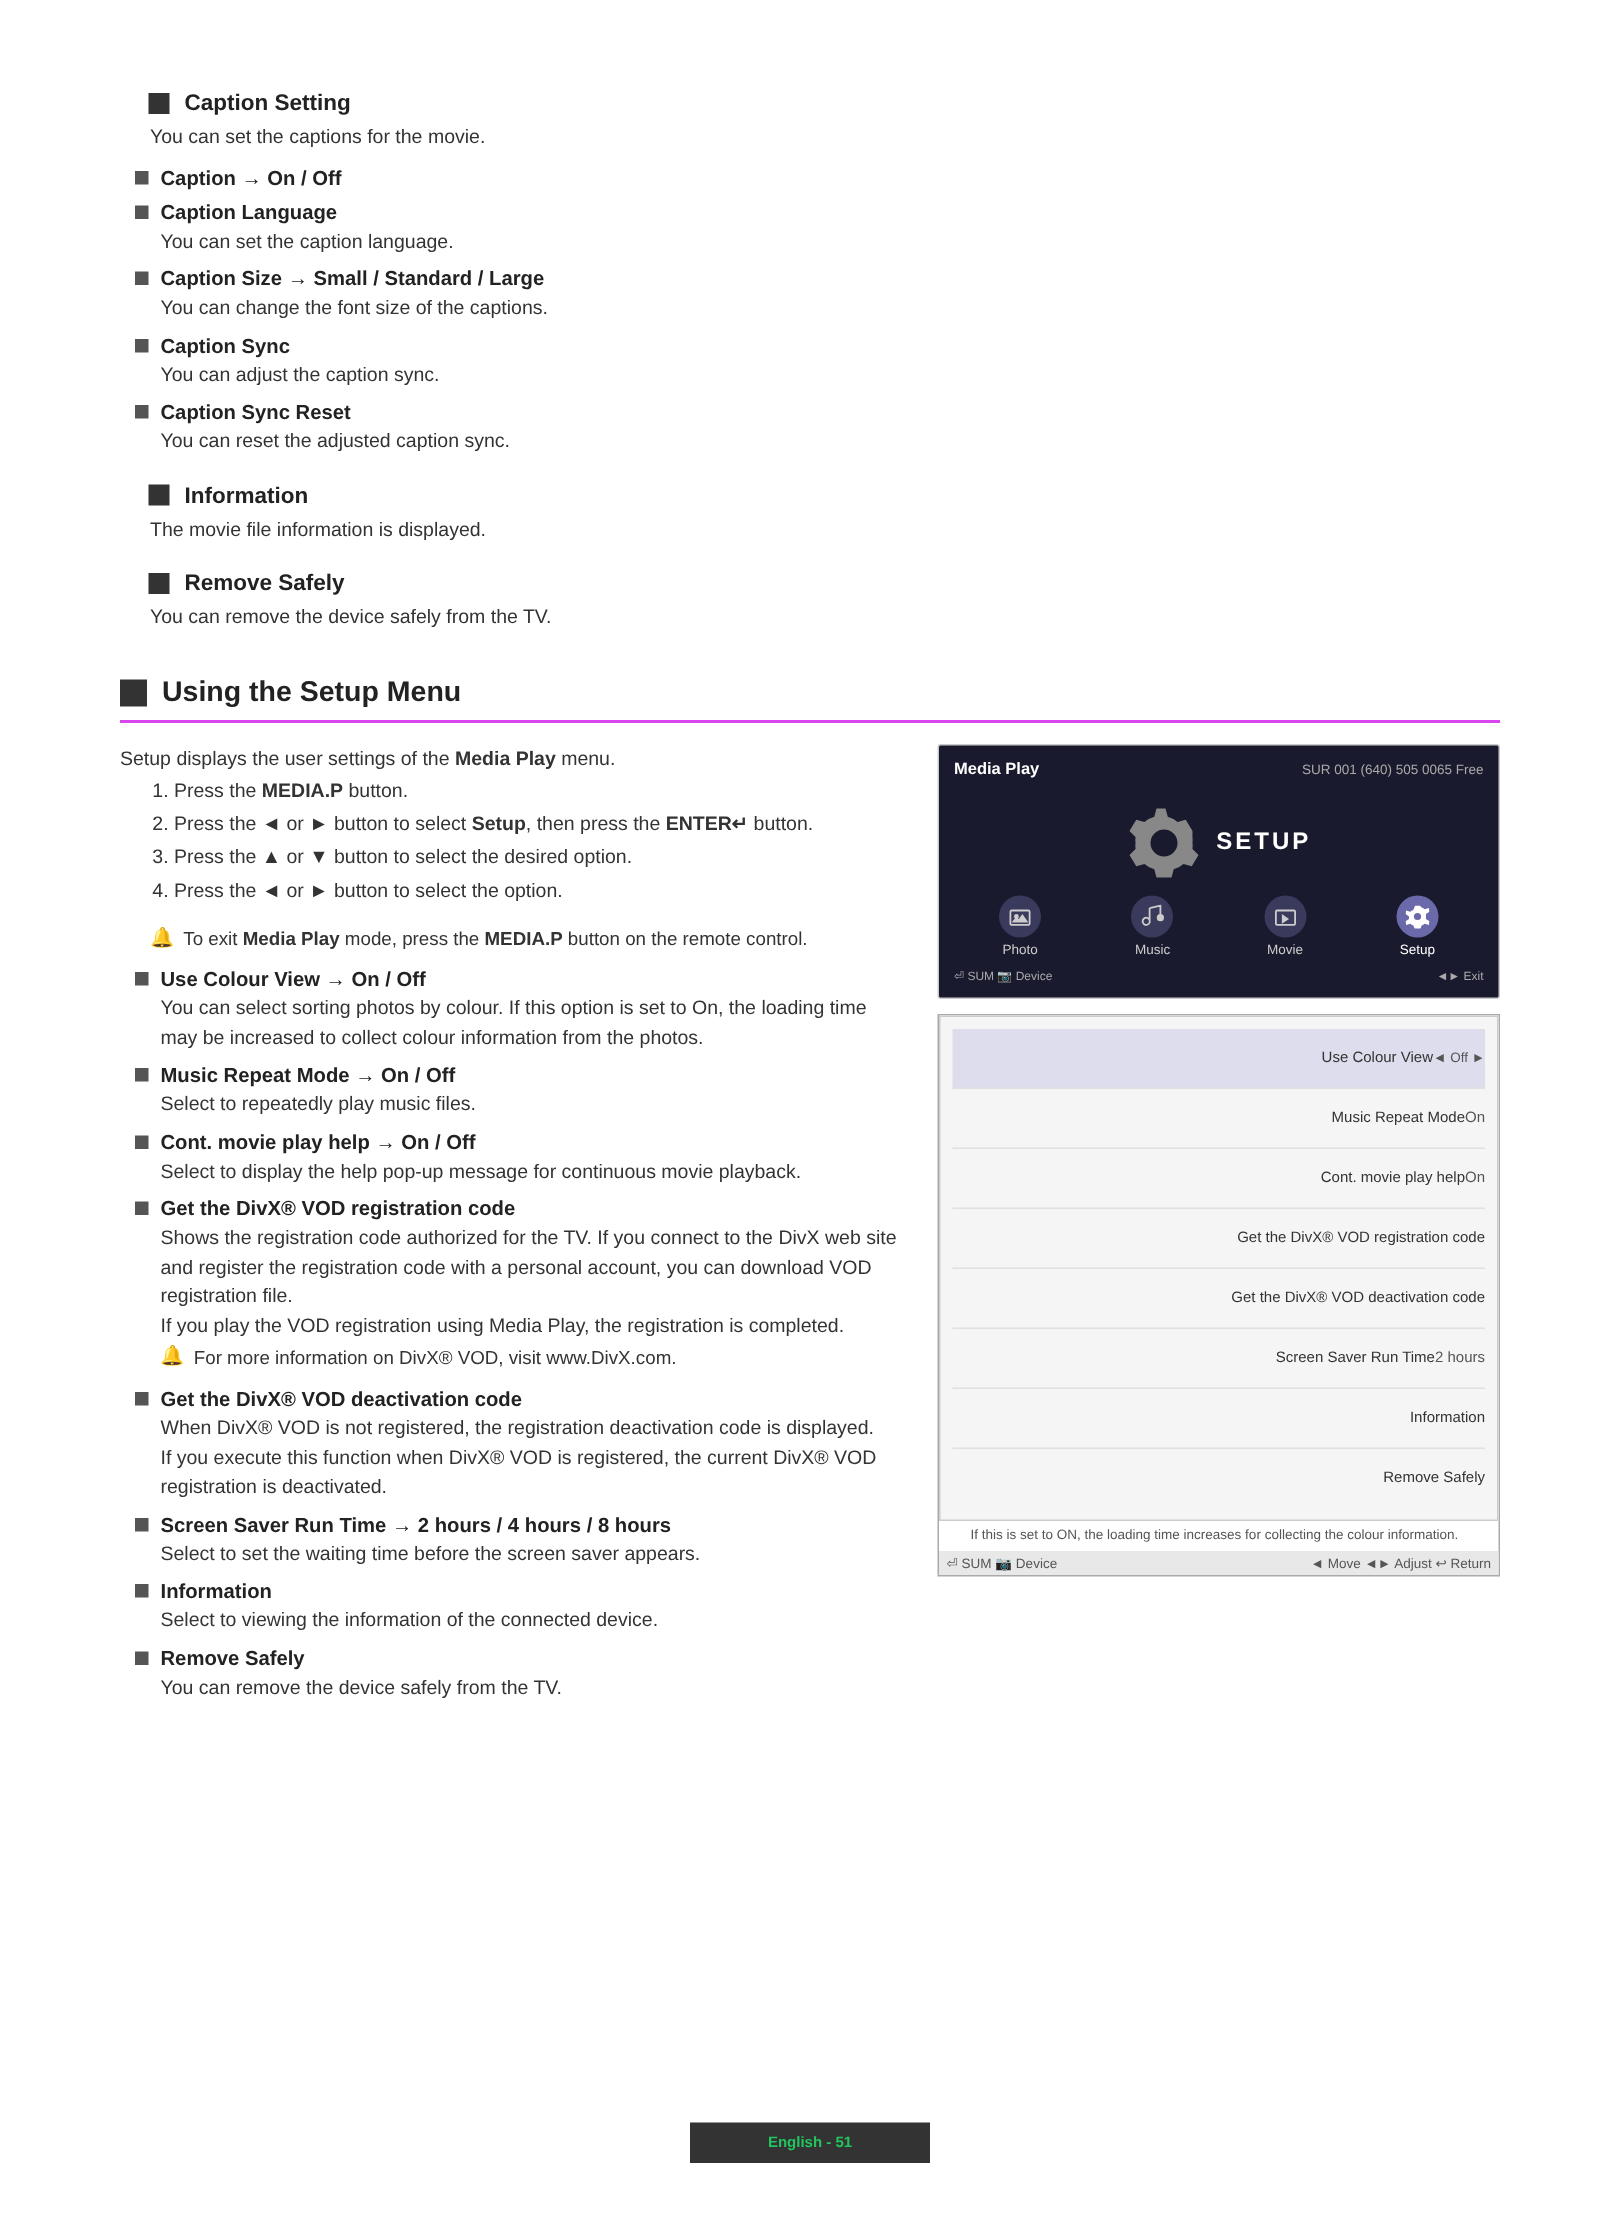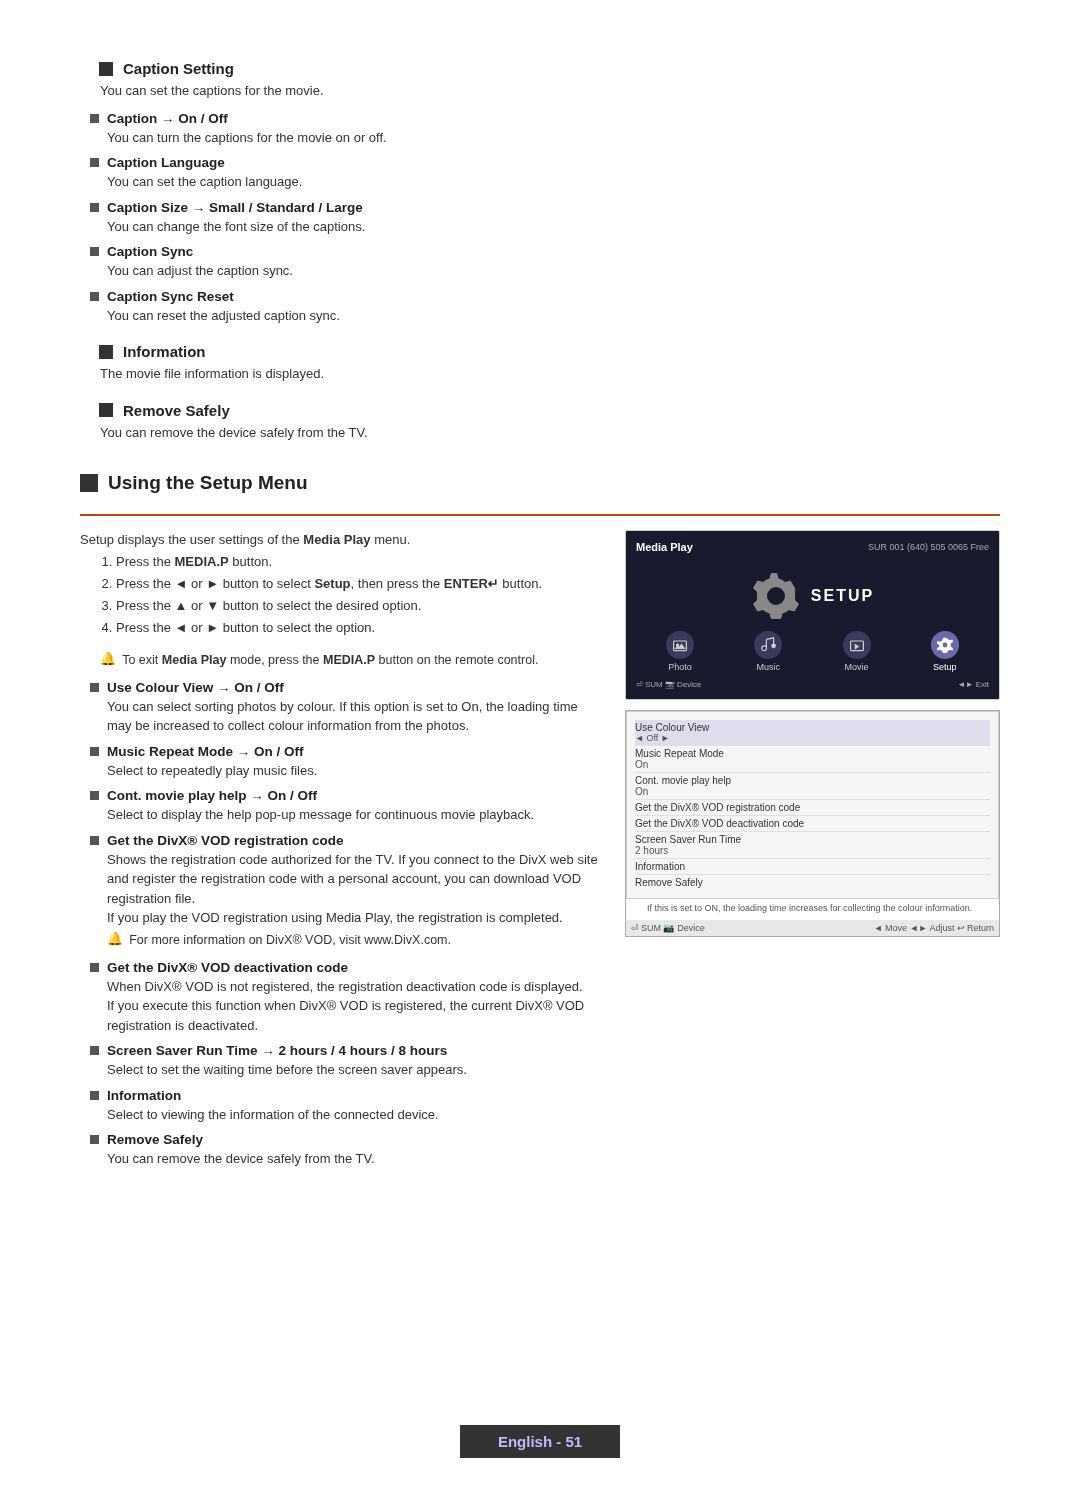--- a/index.html
+++ b/index.html
@@ -72,22 +72,22 @@
       line-height: 1.5;
     }
     
     .big-section {
       margin-top: 30px;
       margin-bottom: 20px;
     }
     .big-section-header {
       display: flex;
       align-items: center;
-      border-bottom: 2px solid #c2410c;
-      padding-bottom: 20px;
+      border-bottom: 2px solid #d946ef;
+      padding-bottom: 7px;
       margin-bottom: 14px;
     }
     .big-section-bullet {
       display: inline-block;
       width: 18px;
       height: 18px;
       background: #333;
       margin-right: 10px;
       flex-shrink: 0;
     }
@@ -227,24 +227,23 @@
     .setup-options-box {
       border: 1px solid #ccc;
       background: #f5f5f5;
       width: 100%;
       padding: 8px;
       font-size: 10px;
     }
     .setup-opt-row {
       display: flex;
       justify-content: flex-end;
-      padding: 2px 0;
+      padding: 14px 0;
       border-bottom: 1px solid #e0e0e0;
       font-size: 10px;
-      flex-direction: column;
     }
     .setup-opt-row:last-child {
       border-bottom: none;
     }
     .setup-opt-label { color: #333; }
     .setup-opt-val { color: #555; }
     .setup-opt-row.highlighted {
       background: #dde;
     }
     .setup-box-bottom {
@@ -259,27 +258,27 @@
     .setup-box-note {
       font-size: 9px;
       color: #555;
       padding: 3px;
       line-height: 1.4;
       margin-left: 18px;
     }
     
     .page-number-bar {
       position: absolute;
-      bottom: 30px;
+      bottom: 46px;
       left: 50%;
       transform: translateX(-50%);
       background: #333;
-      color: #c4b5fd;
+      color: #22c55e;
       padding: 8px 24px;
-      font-size: 15px;
+      font-size: 10px;
       font-weight: bold;
       min-width: 160px;
       text-align: center;
     }
     b { font-weight: bold; }
   </style>
 </head>
 <body>
 
 <div class="page">
@@ -289,21 +288,20 @@
       <span class="square-bullet"></span>
       <span class="section-title">Caption Setting</span>
     </div>
     <div class="section-desc">You can set the captions for the movie.</div>
 
     <div class="sub-item">
       <div class="sub-item-header">
         <span class="small-square-bullet"></span>
         <span class="sub-item-title"><b>Caption → On / Off</b></span>
       </div>
-      <div class="sub-item-desc">You can turn the captions for the movie on or off.</div>
     </div>
 
     <div class="sub-item">
       <div class="sub-item-header">
         <span class="small-square-bullet"></span>
         <span class="sub-item-title"><b>Caption Language</b></span>
       </div>
       <div class="sub-item-desc">You can set the caption language.</div>
     </div>
 

